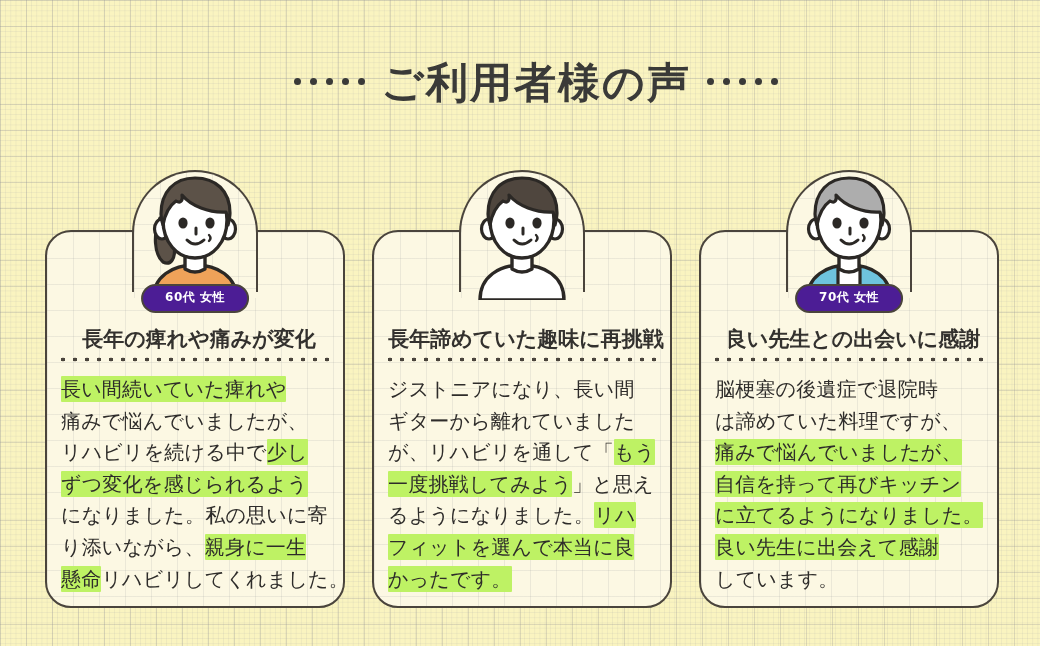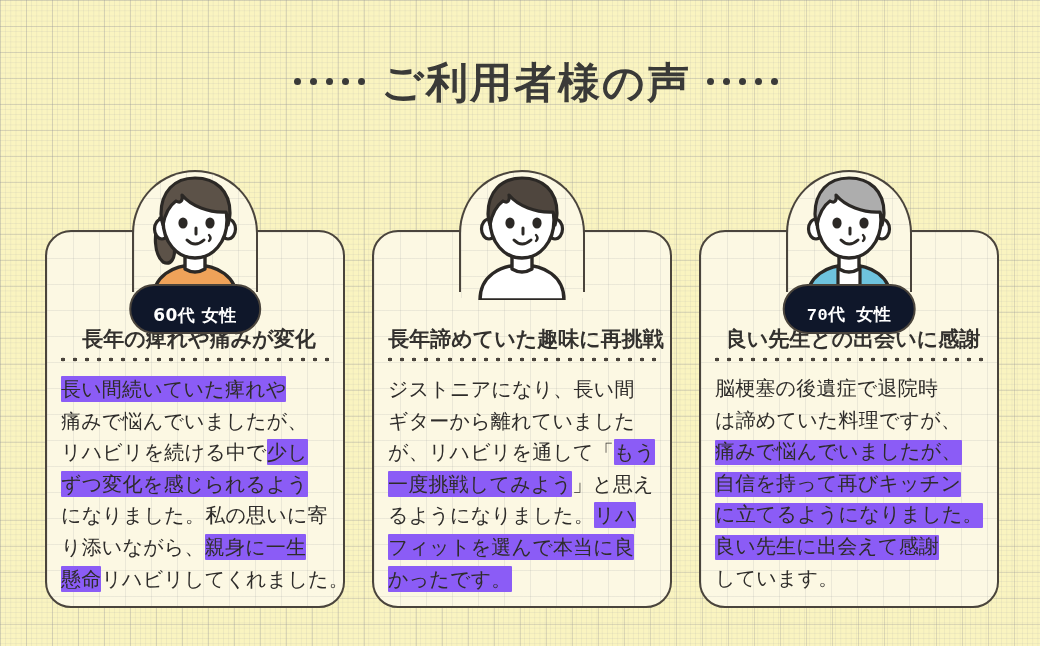--- a/index.html
+++ b/index.html
@@ -65,21 +65,21 @@
   
   .card {
     position: absolute;
     top: 230px;
     width: 300px;
     height: 378px;
     box-sizing: border-box;
   }
   #card-0 { left: 45px; }
   #card-1 { left: 372px; }
-  #card-2 { left: 699px; font-family: Liberation Mono, monospace; }
+  #card-2 { left: 699px; }
 
   .card-shape {
     position: absolute;
     inset: 0;
     background-color: #FCF8E3;
     background-image:
       linear-gradient(to right, rgba(150,150,150,0.16) 1px, transparent 1px),
       linear-gradient(to bottom, rgba(150,150,150,0.16) 1px, transparent 1px);
     background-size: 26px 26px, 26px 26px;
     border: 2px solid #4A443C;
@@ -130,26 +130,26 @@
     overflow: hidden;
   }
   .avatar svg { display: block; }
 
   .badge {
     position: absolute;
     left: 50%;
     transform: translateX(-50%);
     top: 54px;
     z-index: 6;
-    padding: 20px 22px 6px;
+    padding: 5px 22px 6px;
     border-radius: 999px;
     border: 2px solid #4A443C;
-    background: #0f172a;
+    background: #4c1d95;
     color: #FFFFFF;
-    font-size: 17px;
+    font-size: 12px;
     font-weight: 700;
     letter-spacing: 0.5px;
     white-space: nowrap;
     line-height: 1.15;
   }
 
   .card-heading {
     position: absolute;
     left: 8px;
     right: 0;
@@ -182,21 +182,21 @@
     top: 144px;
     z-index: 5;
     font-size: 20px;
     line-height: 1.58;
     color: #2E2C2A;
     letter-spacing: 0.2px;
     text-align: left;
   }
   .card-body .line { white-space: nowrap; display: block; }
   .card-body mark {
-    background: #8b5cf6;
+    background: #bef264;
     color: #2E2C2A;
     padding: 1px 0;
     border-radius: 1px;
   }
 </style>
 </head>
 <body>
 
 <div id="page"></div>
 

